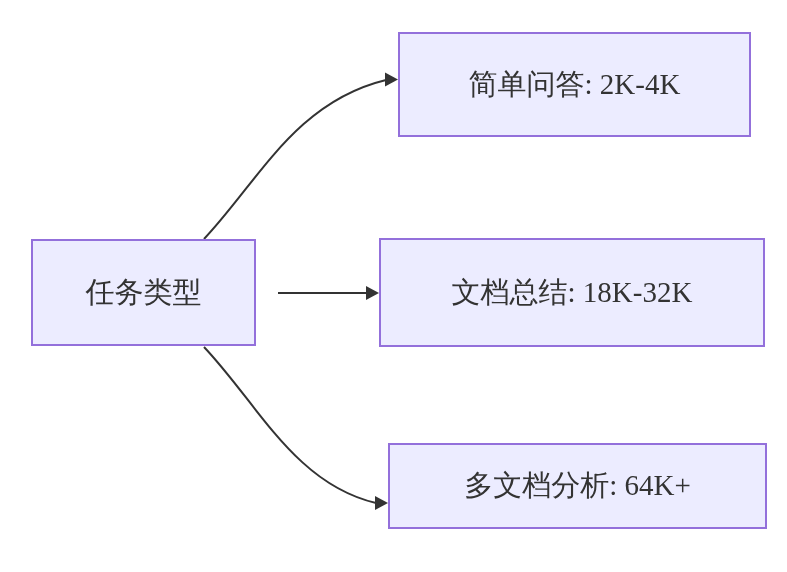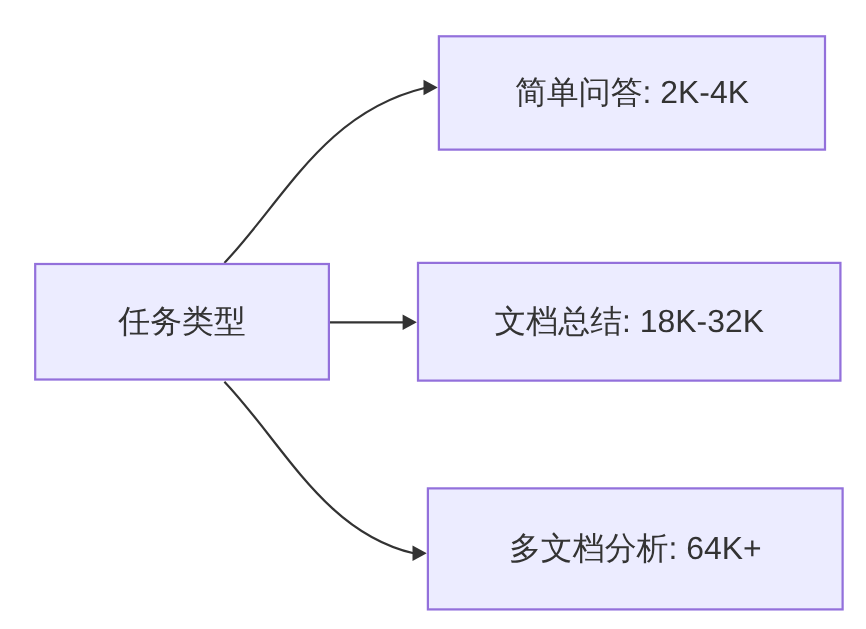--- a/index.html
+++ b/index.html
@@ -40,25 +40,26 @@
     position: absolute;
     background: var(--node-fill);
     border: 2px solid var(--node-border);
     color: var(--text-color);
     font-size: 29px;
     display: flex;
     align-items: center;
     justify-content: center;
     text-align: center;
     white-space: nowrap;
+    font-family: Liberation Serif, serif;
   }
-  .node-root { left: 31px;  top: 239px; width: 269px; height: 107px; }
+  .node-root { left: 31px;  top: 239px; width: 225px; height: 107px; }
   .node-qa   { left: 398px; top: 32px;  width: 353px; height: 105px; }
   .node-sum  { left: 379px; top: 238px; width: 386px; height: 109px; }
-  .node-multi{ left: 388px; top: 443px; width: 379px; height: 112px; }
+  .node-multi{ left: 388px; top: 443px; width: 379px; height: 86px; }
 </style>
 </head>
 <body>
 
 <div class="canvas">
 
   <svg class="edges" viewBox="0 0 787 572" xmlns="http://www.w3.org/2000/svg">
 
     <path d="M 204 239 C 258 182, 295 102, 386 80"></path>
     <polygon points="385,72.5 398,79.5 385,86.5"></polygon>

